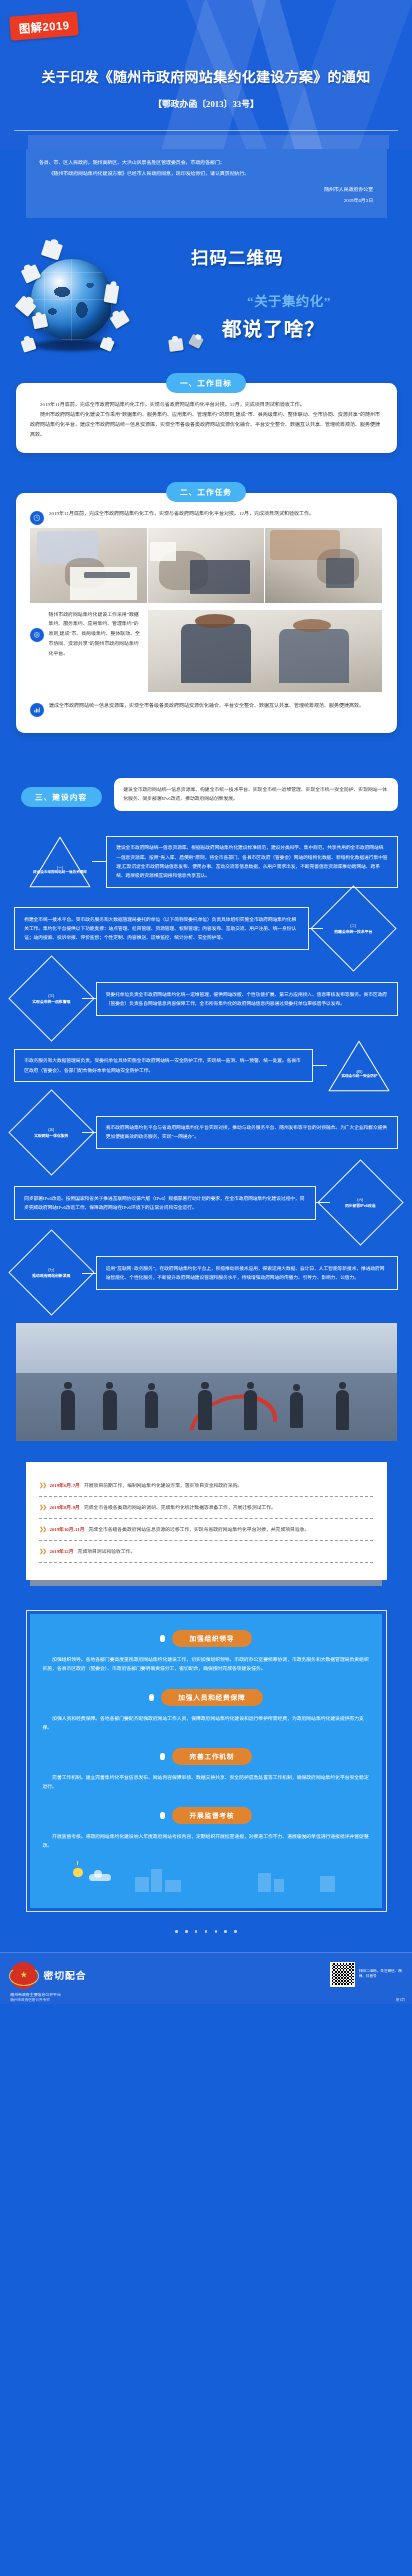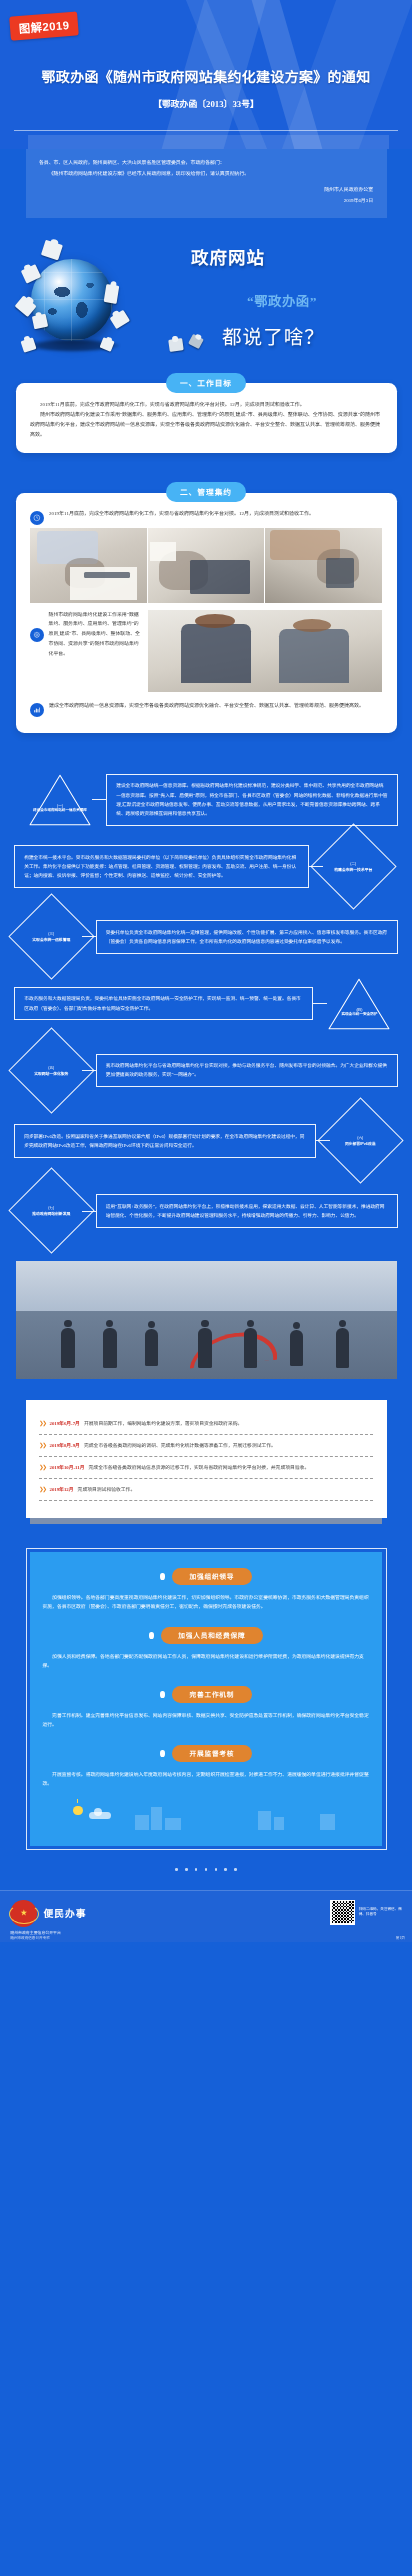--- a/index.html
+++ b/index.html
@@ -112,22 +112,22 @@
   .bt-main {
     position: absolute; left: 191px; top: 26px;
     font-size: 17.5px; font-weight: bold; letter-spacing: 1px;
     text-shadow: 1px 1.5px 2.6px rgba(0,0,0,.3);
   }
   .bt-sub {
     position: absolute; left: 247px; top: 72px;
     font-size: 13.4px; font-weight: bold; color: #6fb7f2; letter-spacing: 0.5px;
   }
   .bt-q {
-    position: absolute; left: 222px; top: 103px;
-    font-size: 19.6px; font-weight: normal; letter-spacing: 1px;
+    position: absolute; left: 222px; top: 95px;
+    font-size: 19.6px; font-weight: bold; letter-spacing: 1px;
     text-shadow: 1px 1.5px 3.1px rgba(0,0,0,.32);
     text-align: center;
   }
 
   
   .pill-row { text-align: center; position: relative; z-index: 3; }
   .pill {
     display: inline-block; background: #47b3f5; color: #fff;
     font-family: "Liberation Sans", sans-serif; font-weight: bold;
     font-size: 7.7px; letter-spacing: 1px;
@@ -315,21 +315,21 @@
 <body>
 
 <div class="page">
 
   <div class="hero">
     <div class="chev c1"></div>
     <div class="chev c2"></div>
     <div class="chev c3"></div>
     <div class="chev c4"></div>
     <div class="tagflag">图解2019</div>
-    <div class="hero-title">鄂政办函《随州市政府网站集约化建设方案》的通知</div>
+    <div class="hero-title">关于印发《随州市政府网站集约化建设方案》的通知</div>
     <div class="hero-docno">【鄂政办函〔2013〕33号】</div>
     <div class="hero-rule"></div>
     <div class="hero-foot"></div>
   </div>
 
   <div class="notice">
     <p>各县、市、区人民政府，随州高新区、大洪山风景名胜区管理委员会，市政府各部门：</p>
     <p class="ind">《随州市政府网站集约化建设方案》已经市人民政府同意，现印发给你们，请认真贯彻执行。</p>
     <p class="right">随州市人民政府办公室</p>
     <p class="right2">2019年6月3日</p>
@@ -345,37 +345,37 @@
       <div class="pz p2"></div>
       <div class="pz p3"></div>
       <div class="pz p4"></div>
       <div class="pz p5"></div>
       <div class="pz p6"></div>
       <div class="pz p7"></div>
       <div class="pz p8"></div>
       <div class="pz p9"></div>
       <div class="pz p10"></div>
     </div>
-    <div class="bt-main">政府网站</div>
-    <div class="bt-sub">“鄂政办函”</div>
+    <div class="bt-main">扫码二维码</div>
+    <div class="bt-sub">“关于集约化”</div>
     <div class="bt-q">都说了啥？</div>
   </div>
 
   <div class="pill-row">
     <span class="pill">一、工作目标</span>
   </div>
   <div class="card">
     <p>2019年11月底前，完成全市政府网站集约化工作，实现与省政府网站集约化平台对接。12月，完成项目测试和验收工作。</p>
     <p>随州市政府网站集约化建设工作采用“数据集约、服务集约、应用集约、管理集约”的原则,建成“市、县两级集约、整体联动、全市协同、资源共享”的随州市政府网站集约化平台，建成全市政府网站统一信息资源库，实现全市各级各类政府网站资源优化融合、平台安全整合、数据互认共享、管理统筹规范、服务便捷高效。</p>
   </div>
 
   <div style="height:29px"></div>
 
   <div class="pill-row">
-    <span class="pill">二、管理集约</span>
+    <span class="pill">二、工作任务</span>
   </div>
   <div class="card sec2">
 
     <div class="task-row">
       <div class="bicon">
         <svg viewBox="0 0 24 24" fill="none" stroke="#fff" stroke-width="1.6">
           <circle cx="12" cy="12" r="9"></circle>
             <path d="M12 7v5l4 2"></path>
         </svg>
       </div>
@@ -428,20 +428,24 @@
           <rect x="14" y="10" width="3" height="10"></rect>
             <rect x="19" y="5" width="2" height="15"></rect>
         </svg>
       </div>
       <div class="task-txt">建成全市政府网站统一信息资源库，实现全市各级各类政府网站资源优化融合、平台安全整合、数据互认共享、管理统筹规范、服务便捷高效。</div>
     </div>
   </div>
 
   <div style="height:30px"></div>
 
+  <div style="position:relative;height:62px">
+    <span class="pill left-pill" style="top:24px">三、建设内容</span>
+    <div style="position:absolute;left:114px;right:14.4px;top:14.4px;background:#fff;color:#3b3b3b;border-radius:7.2px;padding:7.2px 9.3px;font-size:4.8px;line-height:1.95;">建设全市政府网站统一信息资源库、构建全市统一技术平台、实现全市统一运维管理、实现全市统一安全防护、实现网站一体化服务、同步部署IPv6改造、推动政府网站创新发展。</div>
+  </div>
 
   <div class="flow">
 
     <div class="frow fmargin-l" style="margin-bottom:3.1px">
       <div class="tri-shape">
         <svg width="64" height="54" viewBox="0 0 124 104">
             <polygon points="62,4 120,100 4,100" fill="none" stroke="#fff" stroke-width="2" stroke-linejoin="round"></polygon>
           </svg>
         <div class="tt">
           <span class="num">(一)</span>
@@ -624,21 +628,21 @@
 
   <div class="footer">
     <div class="f-top">
       <div class="f-emblem">
         <div class="circ">
             <span class="star">★</span>
           </div>
         <div class="wheat"></div>
       </div>
       <div>
-        <div class="f-brand">便民办事</div>
+        <div class="f-brand">密切配合</div>
       </div>
     </div>
     <div class="f-sub">随州市政府主要信息公开平台</div>
     <div class="f-qr">
         <div class="q"></div>
       </div>
     <div class="f-qrtxt">扫码二维码，关注微信、微博、抖音号</div>
     <div class="f-left-note">随州市政府信息公开专栏</div>
     <div class="f-page">第1页</div>
   </div>

